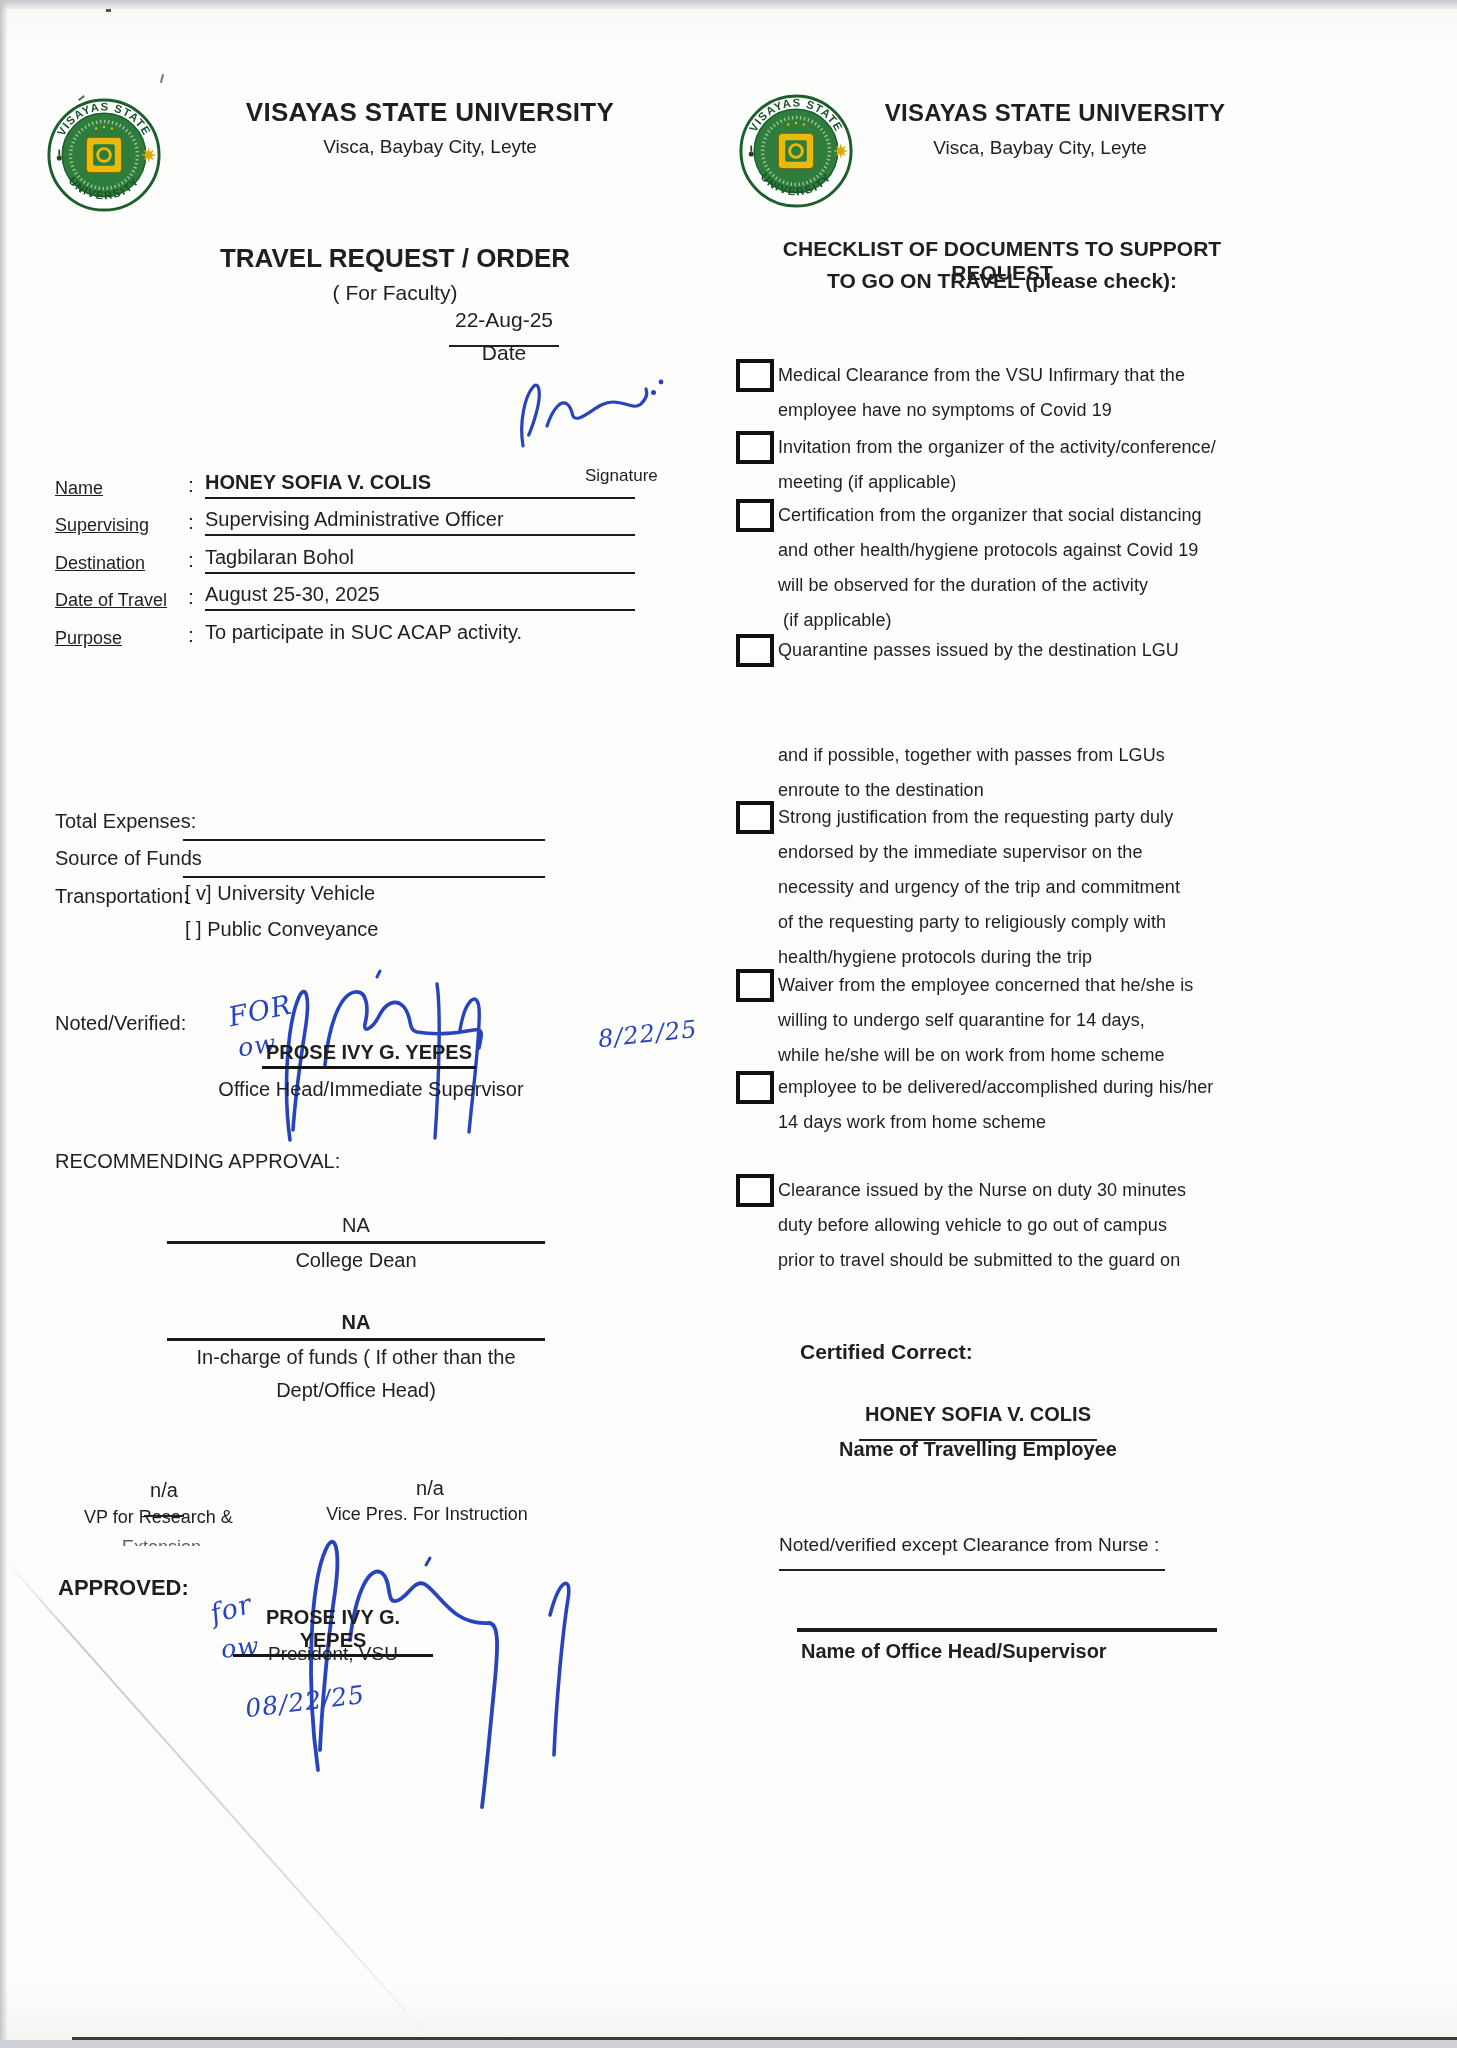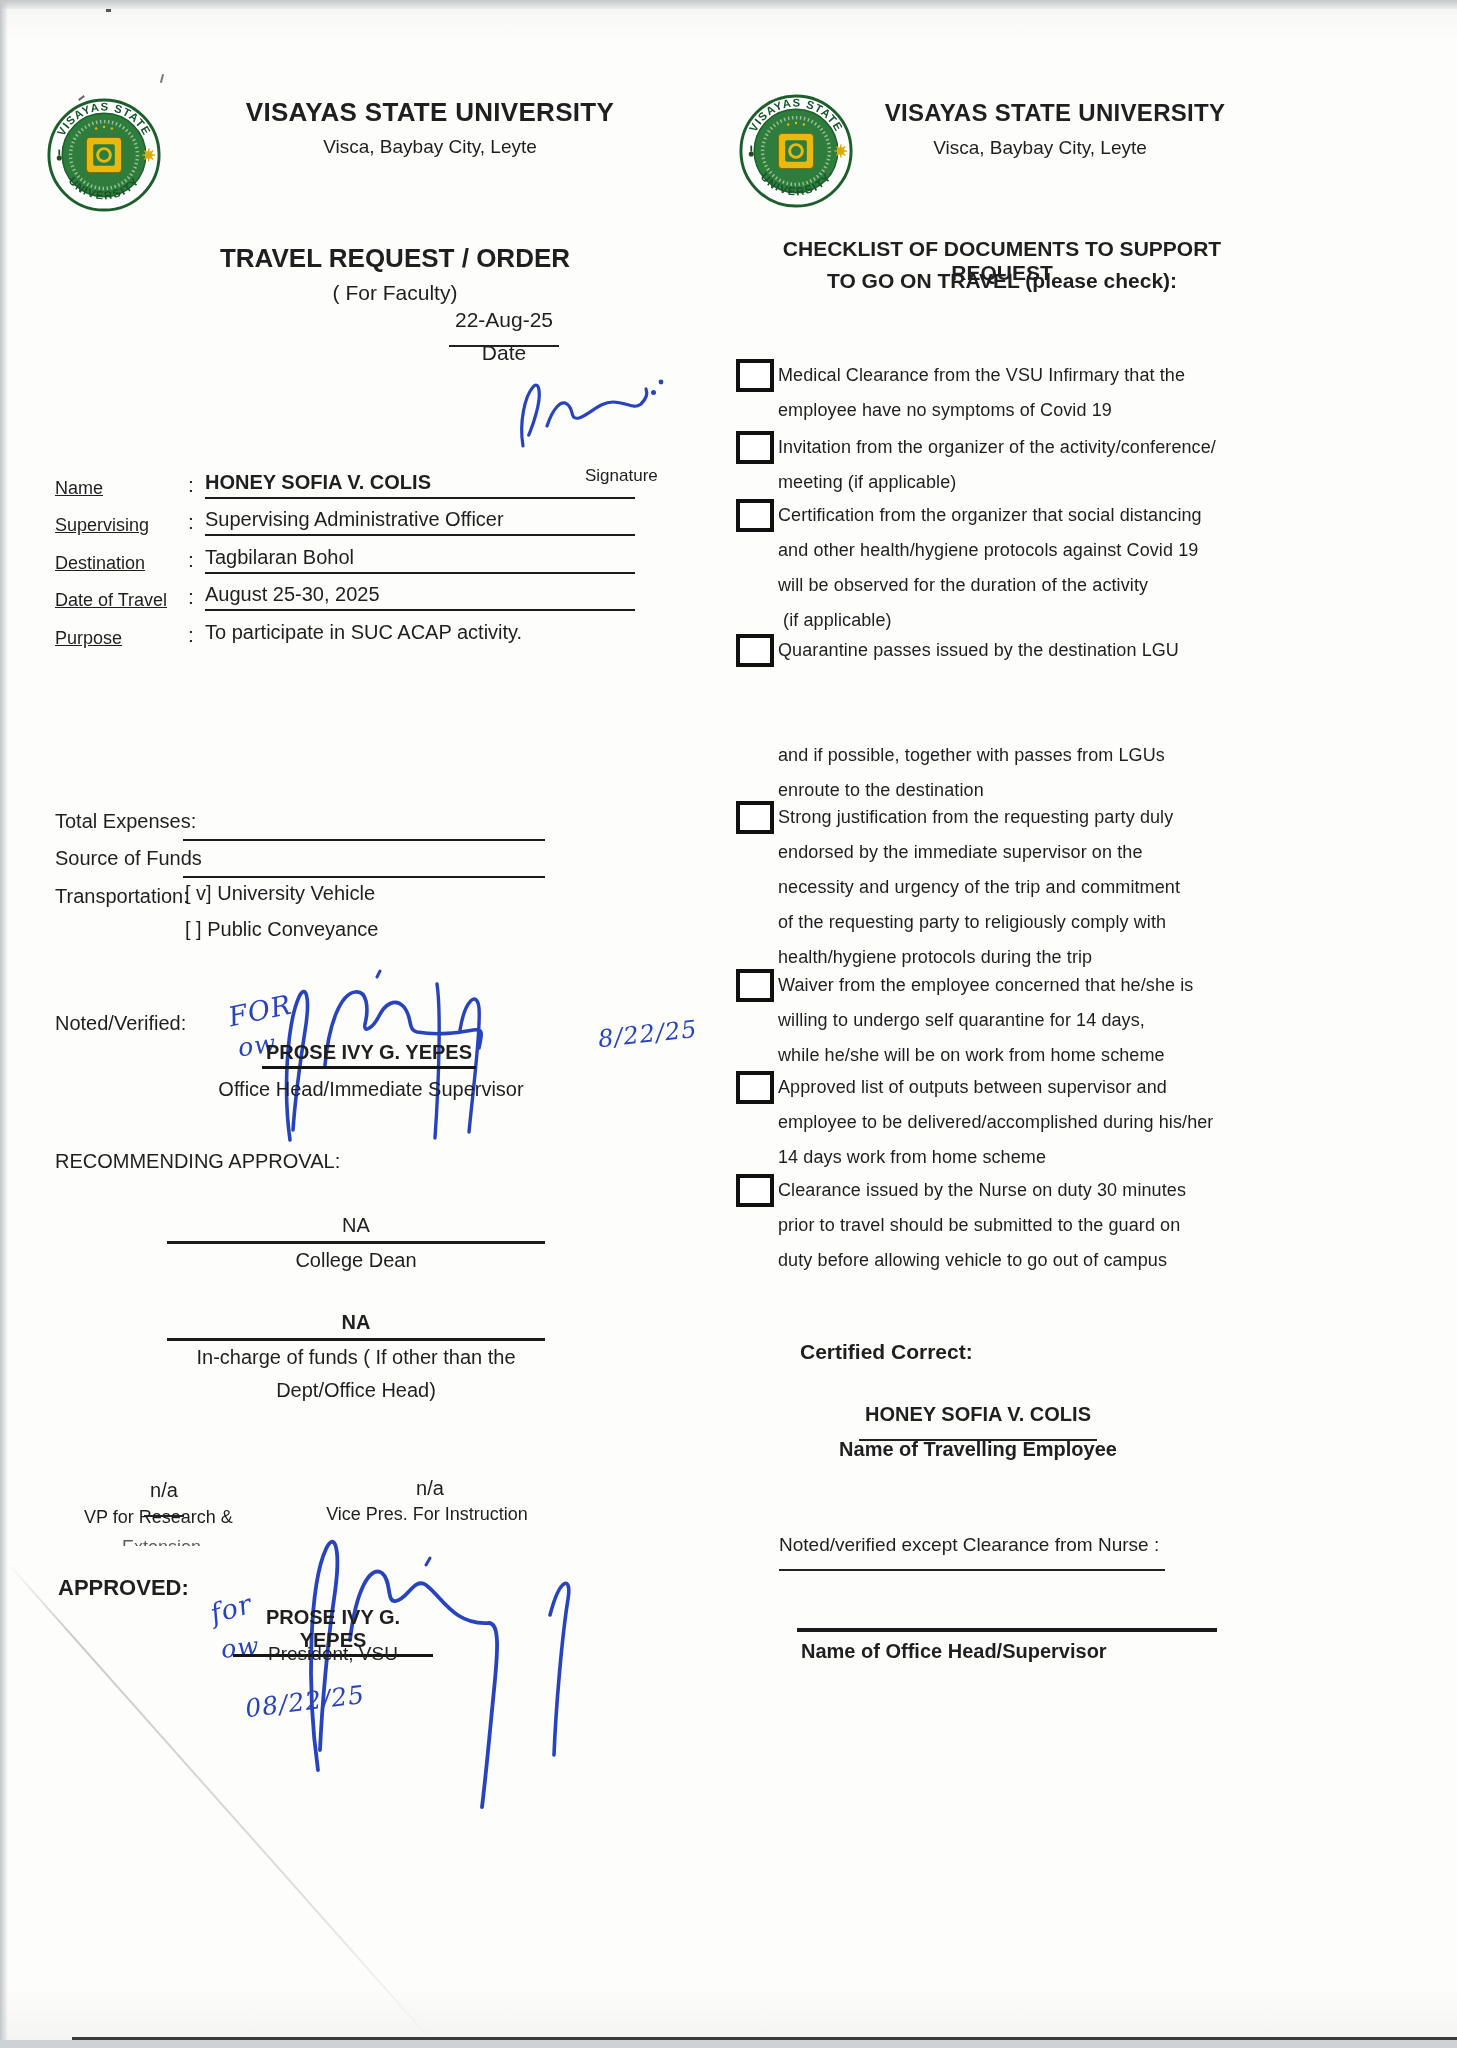--- a/index.html
+++ b/index.html
@@ -243,31 +243,30 @@
         <span class="chk-box"></span>
         <div class="chk-text">
           <div class="chk-line">Waiver from the employee concerned that he/she is</div>
           <div class="chk-line">willing to undergo self quarantine for 14 days,</div>
           <div class="chk-line">while he/she will be on work from home scheme</div>
         </div>
       </div>
       <div class="chk-item" style="top: 1070px;">
         <span class="chk-box"></span>
         <div class="chk-text">
-          <div class="chk-line">Approved list of outputs between supervisor and</div>
           <div class="chk-line">employee to be delivered/accomplished during his/her</div>
           <div class="chk-line">14 days work from home scheme</div>
         </div>
       </div>
       <div class="chk-item" style="top: 1173px;">
         <span class="chk-box"></span>
         <div class="chk-text">
           <div class="chk-line">Clearance issued by the Nurse on duty 30 minutes</div>
+          <div class="chk-line">duty before allowing vehicle to go out of campus</div>
           <div class="chk-line">prior to travel should be submitted to the guard on</div>
-          <div class="chk-line">duty before allowing vehicle to go out of campus</div>
         </div>
       </div>
     </div>
 
   <div class="abs b" style="left:800px;top:1340px;font-size:21px">Certified Correct:</div>
   <div class="abs ctr" style="left:858px;top:1403px;width:240px;font-size:20px"><span class="u2 b" style="border-bottom-width:2.6px">HONEY SOFIA V. COLIS</span></div>
   <div class="abs ctr b" style="left:838px;top:1438px;width:280px;font-size:20px">Name of Travelling Employee</div>
 
   <div class="abs" style="left:779px;top:1534px;font-size:19px"><span class="u2" style="padding-left:0">Noted/verified except Clearance from Nurse :</span></div>
 

